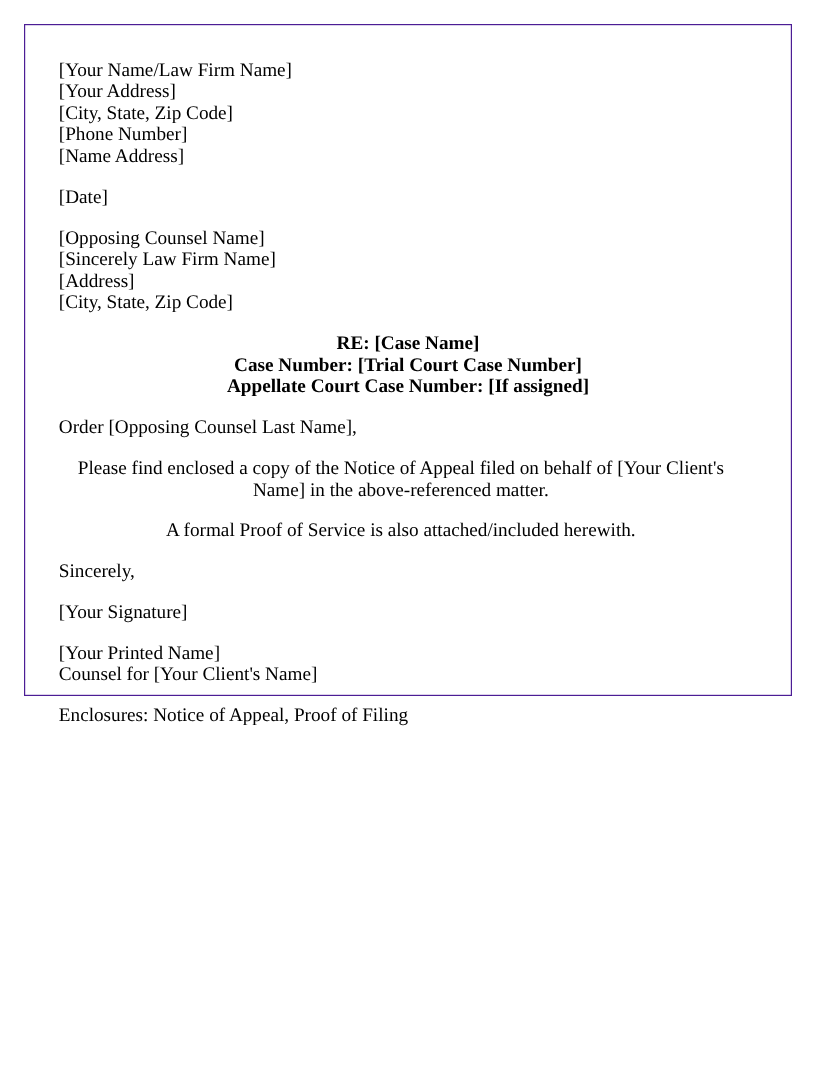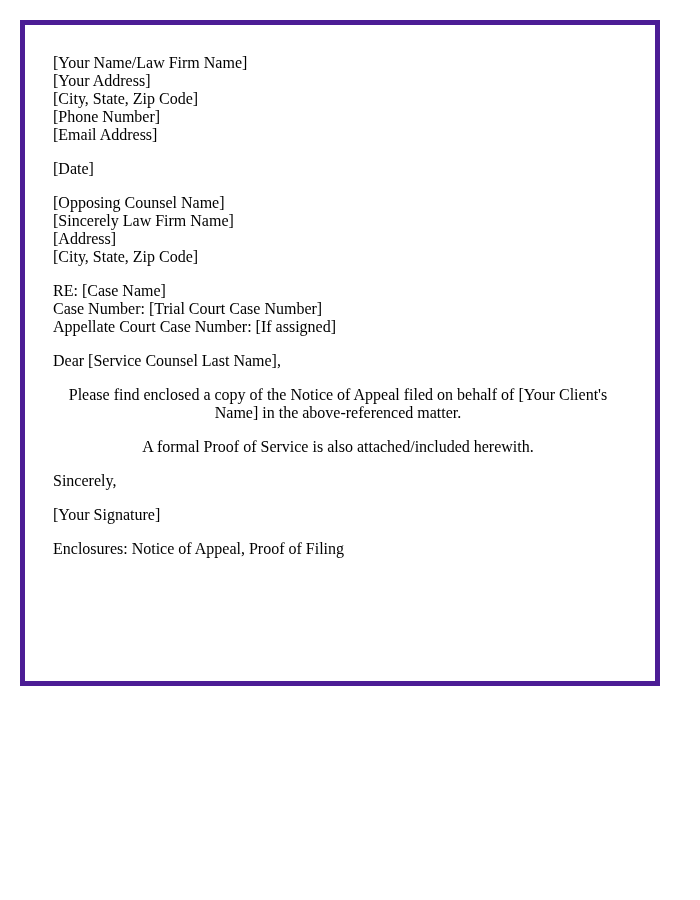--- a/index.html
+++ b/index.html
@@ -1,83 +1,87 @@
 <!DOCTYPE html>
 <html><head>
   <meta charset="utf-8">
   <style>
     html, body { margin: 0; padding: 0; background: #ffffff; }
     body { width: 700px; height: 900px; position: relative; overflow: hidden; }
     .page {
       position: absolute;
       left: 20px; top: 20px;
-      width: 640px; height: 666px;
-      border: 5px solid #4c1d95;
+      width: 640px; height: 560px;
+      border: 1px solid #4c1d95;
       background: #ffffff;
       box-sizing: border-box;
       padding: 29px 28px 0 28px;
       font-family: "Liberation Serif", "DejaVu Serif", serif;
       font-size: 16px;
       line-height: 18px;
       color: #000000;
     }
     .block { margin: 0 0 16px 0; }
     .line { display: block; white-space: nowrap; }
     .para { display: block; width: 570px; text-align: center; }
-    .bold { font-weight: normal; }
+    .bold { font-weight: bold; text-align: center; }
   </style>
 </head>
 <body>
 
 <div class="page">
 
   <div class="block">
     <span class="line">[Your Name/Law Firm Name]</span>
     <span class="line">[Your Address]</span>
     <span class="line">[City, State, Zip Code]</span>
     <span class="line">[Phone Number]</span>
-    <span class="line">[Email Address]</span>
+    <span class="line">[Name Address]</span>
   </div>
 
   <div class="block">
     <span class="line">[Date]</span>
   </div>
 
   <div class="block">
     <span class="line">[Opposing Counsel Name]</span>
     <span class="line">[Sincerely Law Firm Name]</span>
     <span class="line">[Address]</span>
     <span class="line">[City, State, Zip Code]</span>
   </div>
 
   <div class="block bold">
     <span class="line">RE: [Case Name]</span>
     <span class="line">Case Number: [Trial Court Case Number]</span>
     <span class="line">Appellate Court Case Number: [If assigned]</span>
   </div>
 
   <div class="block">
-    <span class="line">Dear [Service Counsel Last Name],</span>
+    <span class="line">Order [Opposing Counsel Last Name],</span>
   </div>
 
   <div class="block">
     <span class="para">Please find enclosed a copy of the Notice of Appeal filed on behalf of [Your Client's Name] in the above-referenced matter.</span>
   </div>
 
 
   <div class="block">
     <span class="para">A formal Proof of Service is also attached/included herewith.</span>
   </div>
 
   <div class="block">
     <span class="line">Sincerely,</span>
   </div>
 
   <div class="block">
     <span class="line">[Your Signature]</span>
   </div>
 
+  <div class="block">
+    <span class="line">[Your Printed Name]</span>
+    <span class="line">Counsel for [Your Client's Name]</span>
+  </div>
 
   <div class="block">
     <span class="line">Enclosures: Notice of Appeal, Proof of Filing</span>
   </div>
 
 </div>
 
 </body></html>

